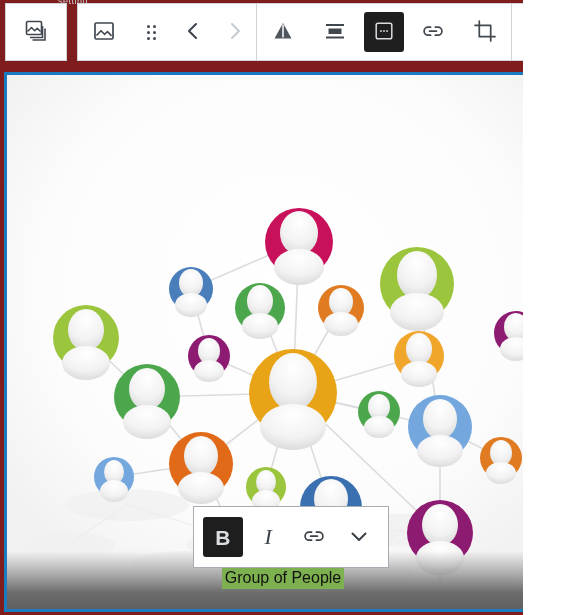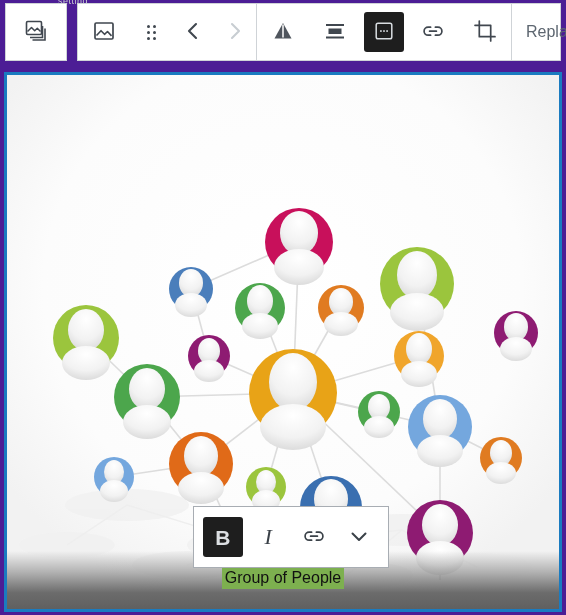--- a/index.html
+++ b/index.html
@@ -6,22 +6,21 @@
     margin: 0;
     padding: 0;
     background: #ffffff;
     font-family: "Liberation Sans", sans-serif;
   }
   #root {
     position: relative;
     width: 523px;
     height: 615px;
     overflow: hidden;
-    background: #4c1d95;
-    padding-left: 43px;
+    background: #7f1d1d;
   }
 
   
   .toolbar-row {
     position: absolute;
     left: 0; top: 0;
     width: 566px;
     height: 64px;
   }
   .ghost-text {

